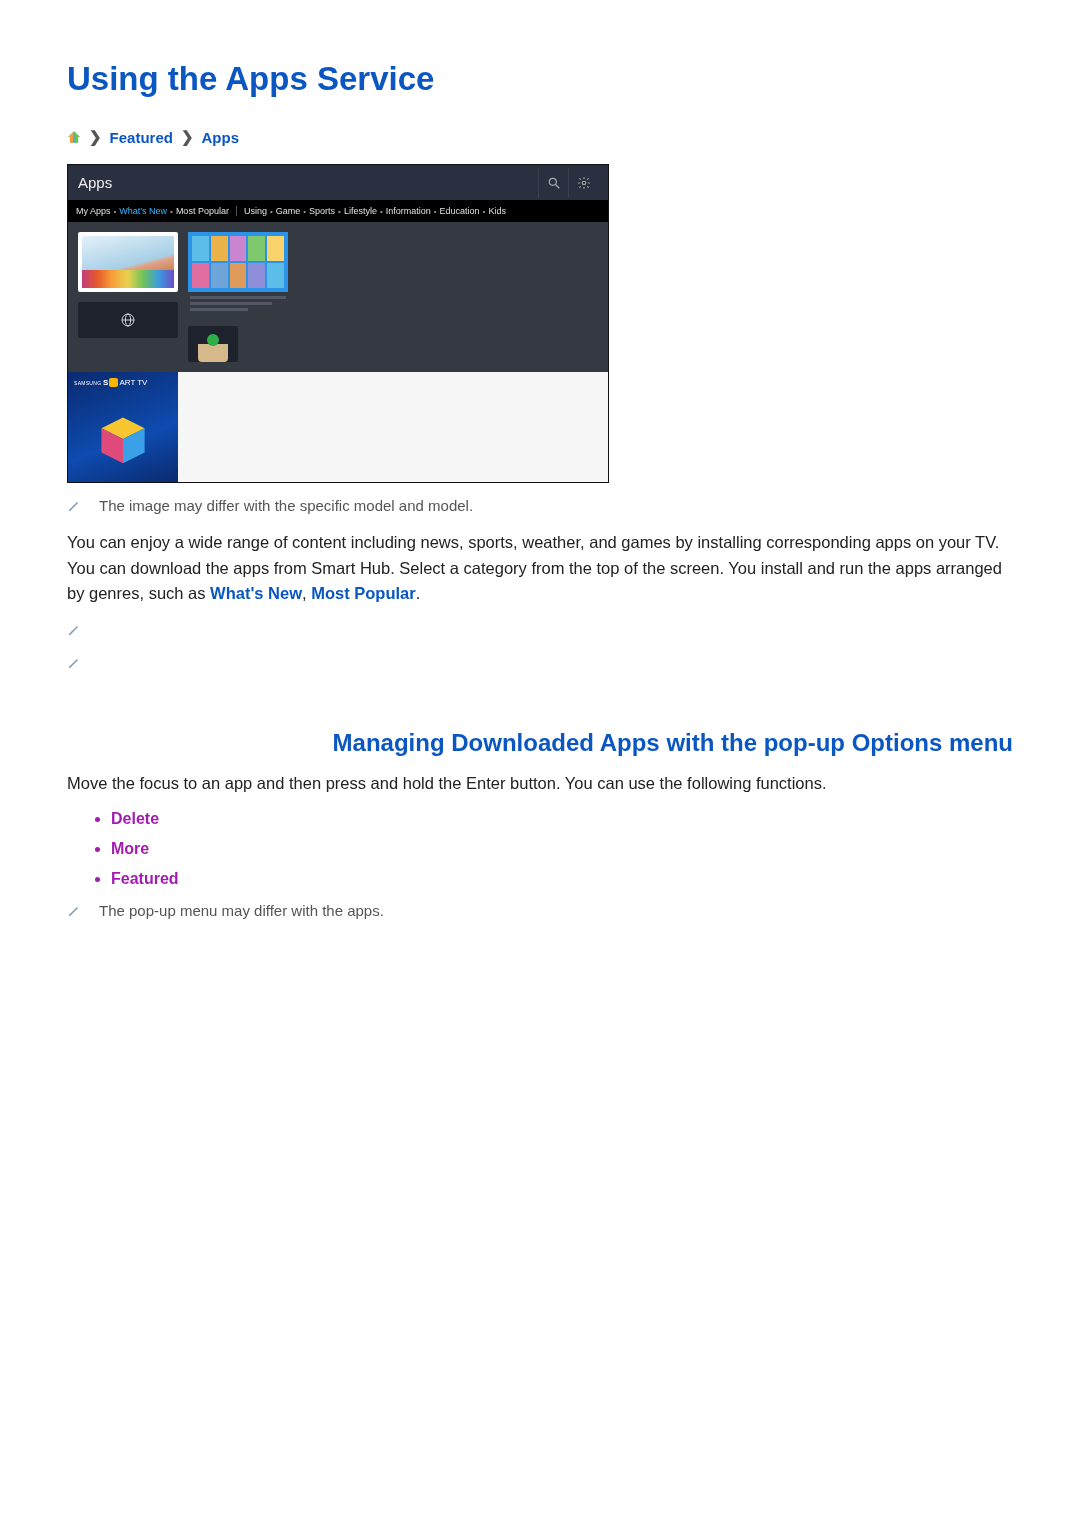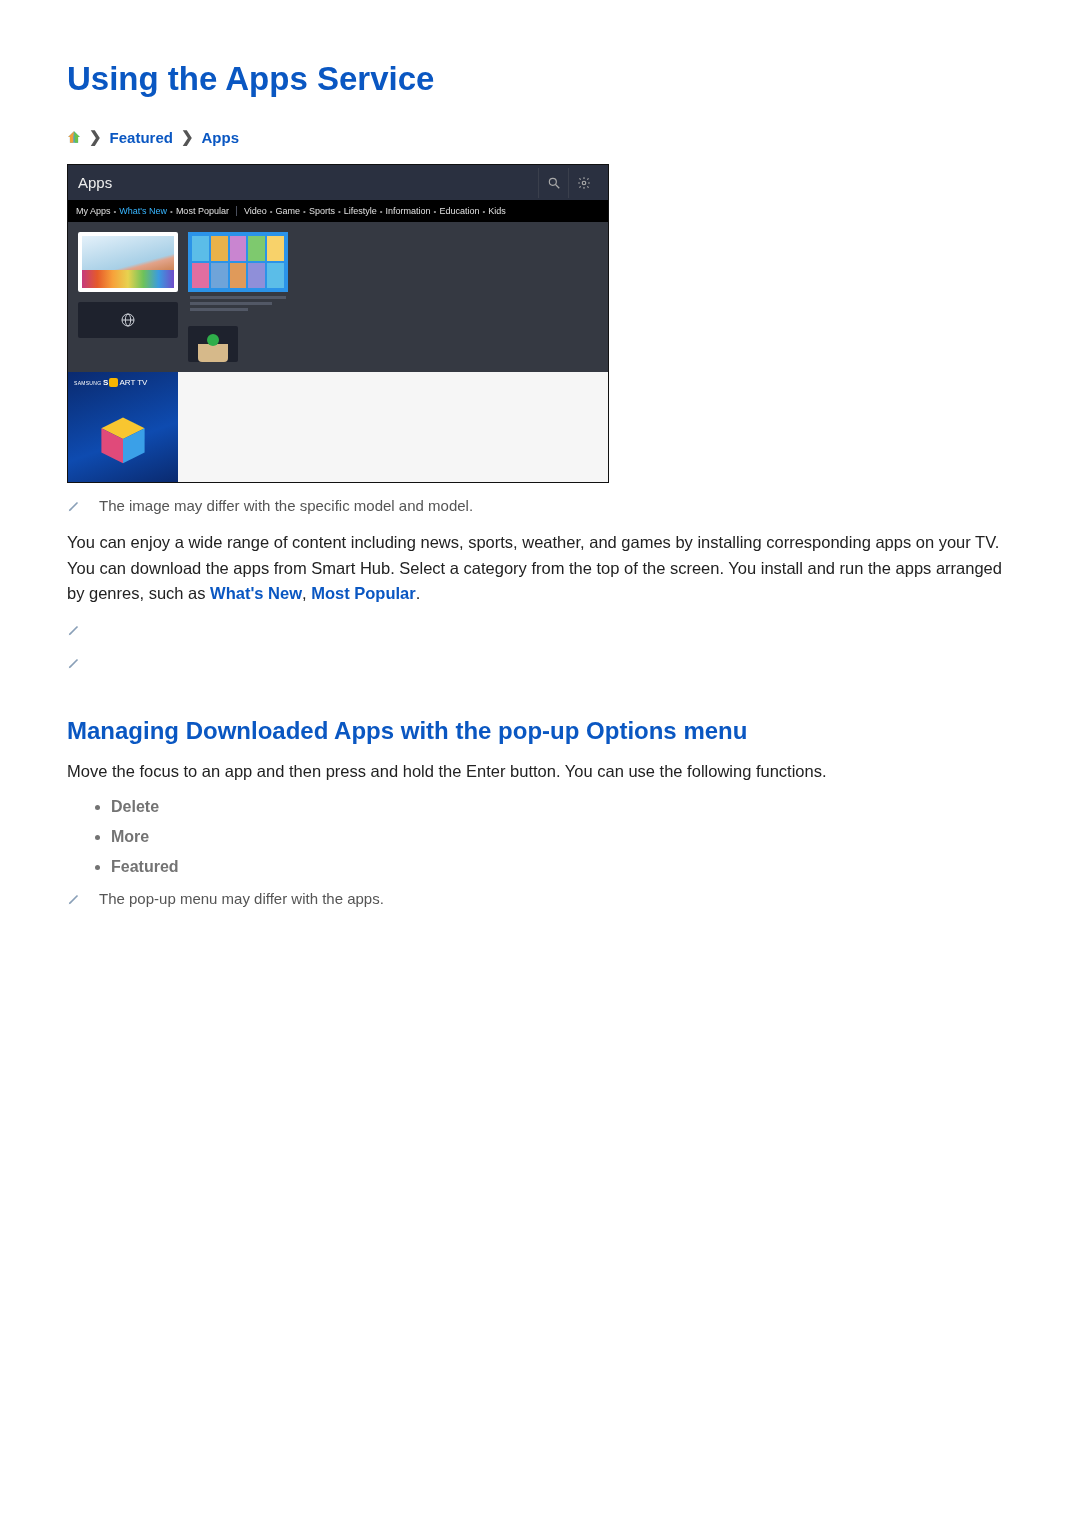--- a/index.html
+++ b/index.html
@@ -171,29 +171,30 @@
     font-size:16.5px;
     color:#222;
     line-height:1.55;
     margin:14px 0;
   }
   .link { color:#0a57c2; font-weight:bold; }
   h2.section-title{
     color:#0a57c2;
     font-size:24px;
     font-weight:bold;
-    margin:44px 0 14px;
+    margin:56px 0 14px;
+    text-align:right;
   }
   ul.opts{
     list-style:disc;
     padding-left:44px;
     margin:12px 0;
   }
   ul.opts li{
-    color:#737373;
+    color:#a21caf;
     font-weight:bold;
     font-size:16px;
     margin:12px 0;
   }
 </style>
 </head>
 <body>
 
 <h1 class="page-title">Using the Apps Service</h1>
 
@@ -227,21 +228,21 @@
         </svg>
     </span>
   </div>
   <div class="tv-tabs">
     <span>My Apps</span>
     <span class="dot">•</span>
     <span class="active">What's New</span>
     <span class="dot">•</span>
     <span>Most Popular</span>
     <span class="divider"></span>
-    <span>Video</span>
+    <span>Using</span>
     <span class="dot">•</span>
     <span>Game</span>
     <span class="dot">•</span>
     <span>Sports</span>
     <span class="dot">•</span>
     <span>Lifestyle</span>
     <span class="dot">•</span>
     <span>Information</span>
     <span class="dot">•</span>
     <span>Education</span>

